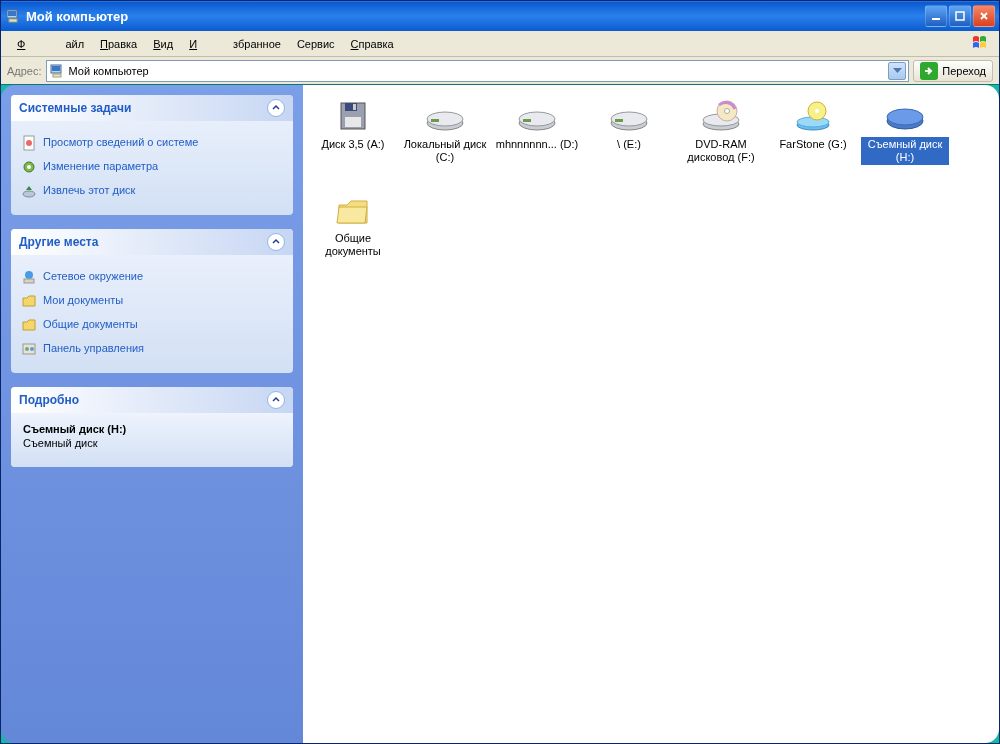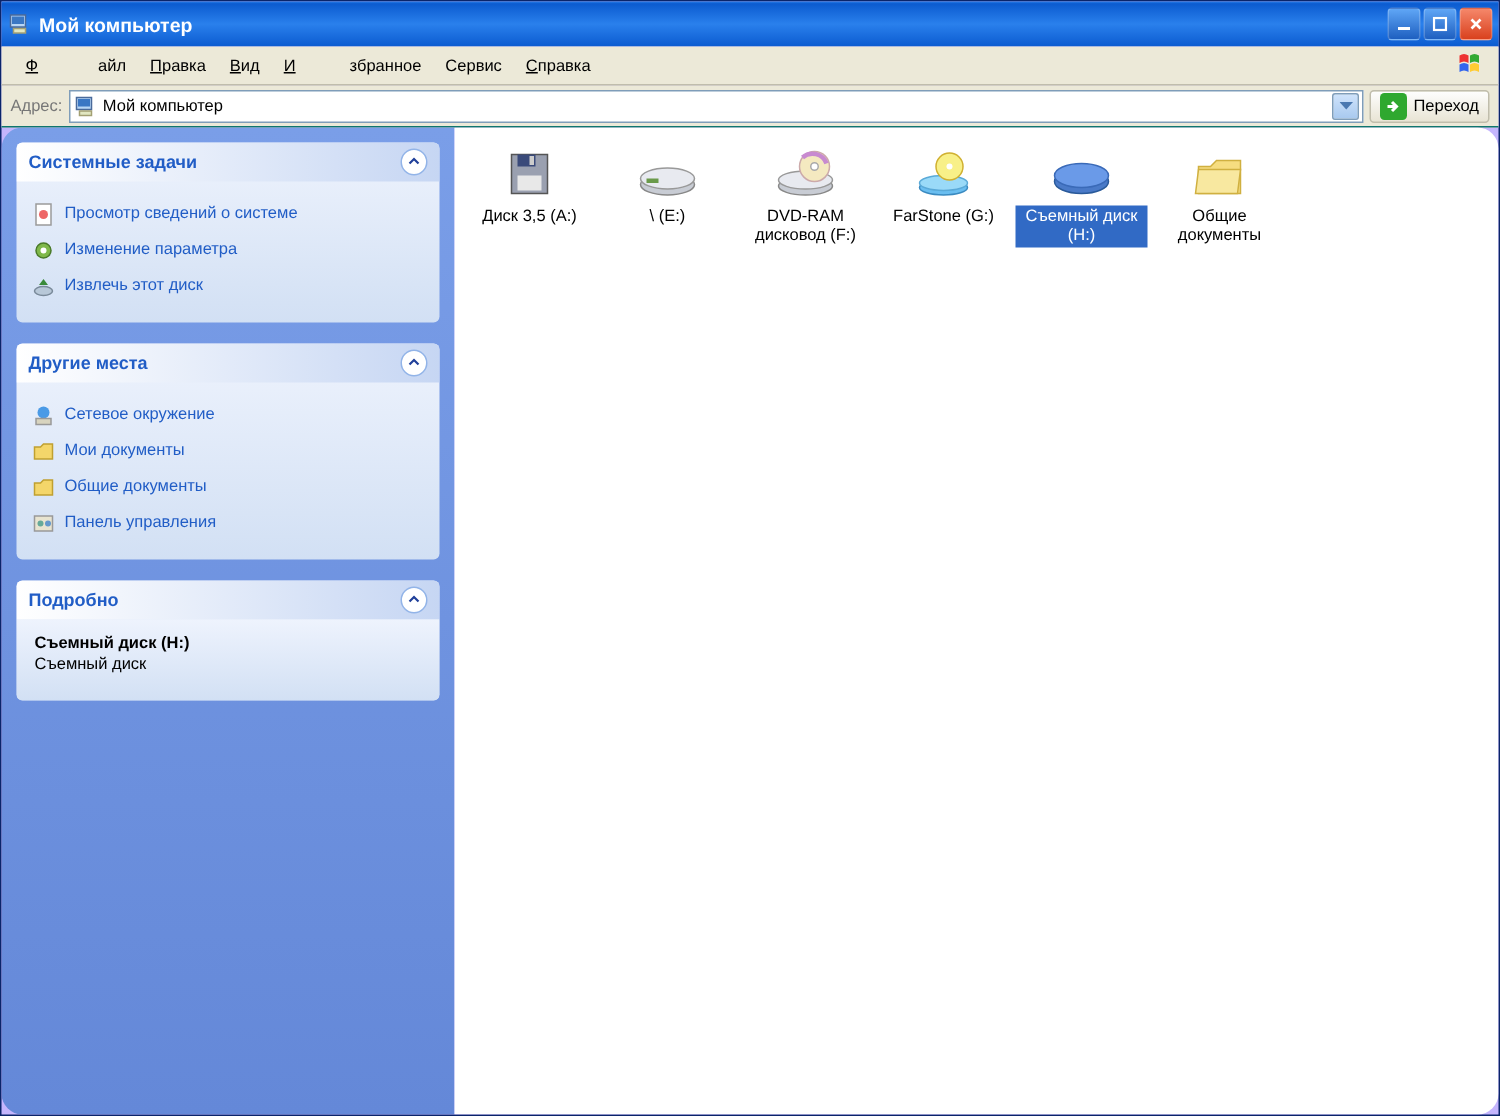--- a/index.html
+++ b/index.html
@@ -1,17 +1,17 @@
 <!DOCTYPE html>
 <html><head>
 <meta charset="utf-8">
 <style>
 * { box-sizing: border-box; margin: 0; padding: 0; }
 body { font-family: Tahoma, sans-serif; font-size: 11px; background: #fff; width: 1000px; height: 744px; overflow: hidden; }
-.window { width: 1000px; height: 744px; border: 1px solid #0a246a; display: flex; flex-direction: column; background: #c4b5fd; }
+.window { width: 1000px; height: 744px; border: 1px solid #0a246a; display: flex; flex-direction: column; background: #14b8a6; }
 .titlebar { height: 30px; background: linear-gradient(to bottom, #2a80ec 0%, #0b5bd0 5%, #2a80ec 50%, #0b5bd0 100%); display: flex; align-items: center; padding: 0 4px; color: #fff; font-weight: bold; font-size: 13px; }
 .titlebar .icon { width: 16px; height: 16px; margin-right: 5px; }
 .titlebar .spacer { flex: 1; }
 .title-btn { width: 22px; height: 22px; margin-left: 2px; border-radius: 3px; border: 1px solid #fff3; display: flex; align-items: center; justify-content: center; font-family: Arial; font-weight: bold; font-size: 13px; color: #fff; }
 .btn-min, .btn-max { background: linear-gradient(to bottom, #5fa6f6, #1e5fc0); }
 .btn-close { background: linear-gradient(to bottom, #f5876a, #d9411e); }
 .menubar { height: 26px; background: #ece9d8; display: flex; align-items: center; padding: 0 8px; border-bottom: 1px solid #c0bdac; position: relative; }
 .menubar .item { padding: 3px 8px; cursor: default; }
 .menubar .item u { text-decoration: underline; }
 .menubar .flag { position:absolute; right:4px; top:2px; width:24px; height:20px; }
@@ -238,20 +238,40 @@
           <div class="dlabel">Диск 3,5 (A:)</div>
         </div>
         <div class="driveitem">
           <div class="diconwrap">
             <svg width="44" height="36">
               <ellipse cx="22" cy="24" rx="18" ry="7" fill="#c8ccd4" stroke="#888"></ellipse>
               <ellipse cx="22" cy="20" rx="18" ry="7" fill="#e8eaf0" stroke="#999"></ellipse>
               <rect x="8" y="20" width="8" height="3" fill="#6a9a4a"></rect>
             </svg>
           </div>
+          <div class="dlabel">Локальный диск (C:)</div>
+        </div>
+        <div class="driveitem">
+          <div class="diconwrap">
+            <svg width="44" height="36">
+              <ellipse cx="22" cy="24" rx="18" ry="7" fill="#c8ccd4" stroke="#888"></ellipse>
+              <ellipse cx="22" cy="20" rx="18" ry="7" fill="#e8eaf0" stroke="#999"></ellipse>
+              <rect x="8" y="20" width="8" height="3" fill="#6a9a4a"></rect>
+            </svg>
+          </div>
+          <div class="dlabel">mhnnnnnn... (D:)</div>
+        </div>
+        <div class="driveitem">
+          <div class="diconwrap">
+            <svg width="44" height="36">
+              <ellipse cx="22" cy="24" rx="18" ry="7" fill="#c8ccd4" stroke="#888"></ellipse>
+              <ellipse cx="22" cy="20" rx="18" ry="7" fill="#e8eaf0" stroke="#999"></ellipse>
+              <rect x="8" y="20" width="8" height="3" fill="#6a9a4a"></rect>
+            </svg>
+          </div>
           <div class="dlabel">\ (E:)</div>
         </div>
         <div class="driveitem">
           <div class="diconwrap">
             <svg width="44" height="36">
               <ellipse cx="22" cy="25" rx="18" ry="6" fill="#c8ccd4" stroke="#888"></ellipse>
               <ellipse cx="22" cy="21" rx="18" ry="6" fill="#e8eaf0" stroke="#999"></ellipse>
               <circle cx="28" cy="12" r="10" fill="#f4e9c0" stroke="#caa"></circle>
               <circle cx="28" cy="12" r="2.5" fill="#fff" stroke="#aaa"></circle>
               <path d="M20 6 A10 10 0 0 1 36 10" stroke="#c88ad0" stroke-width="3" fill="none"></path>

